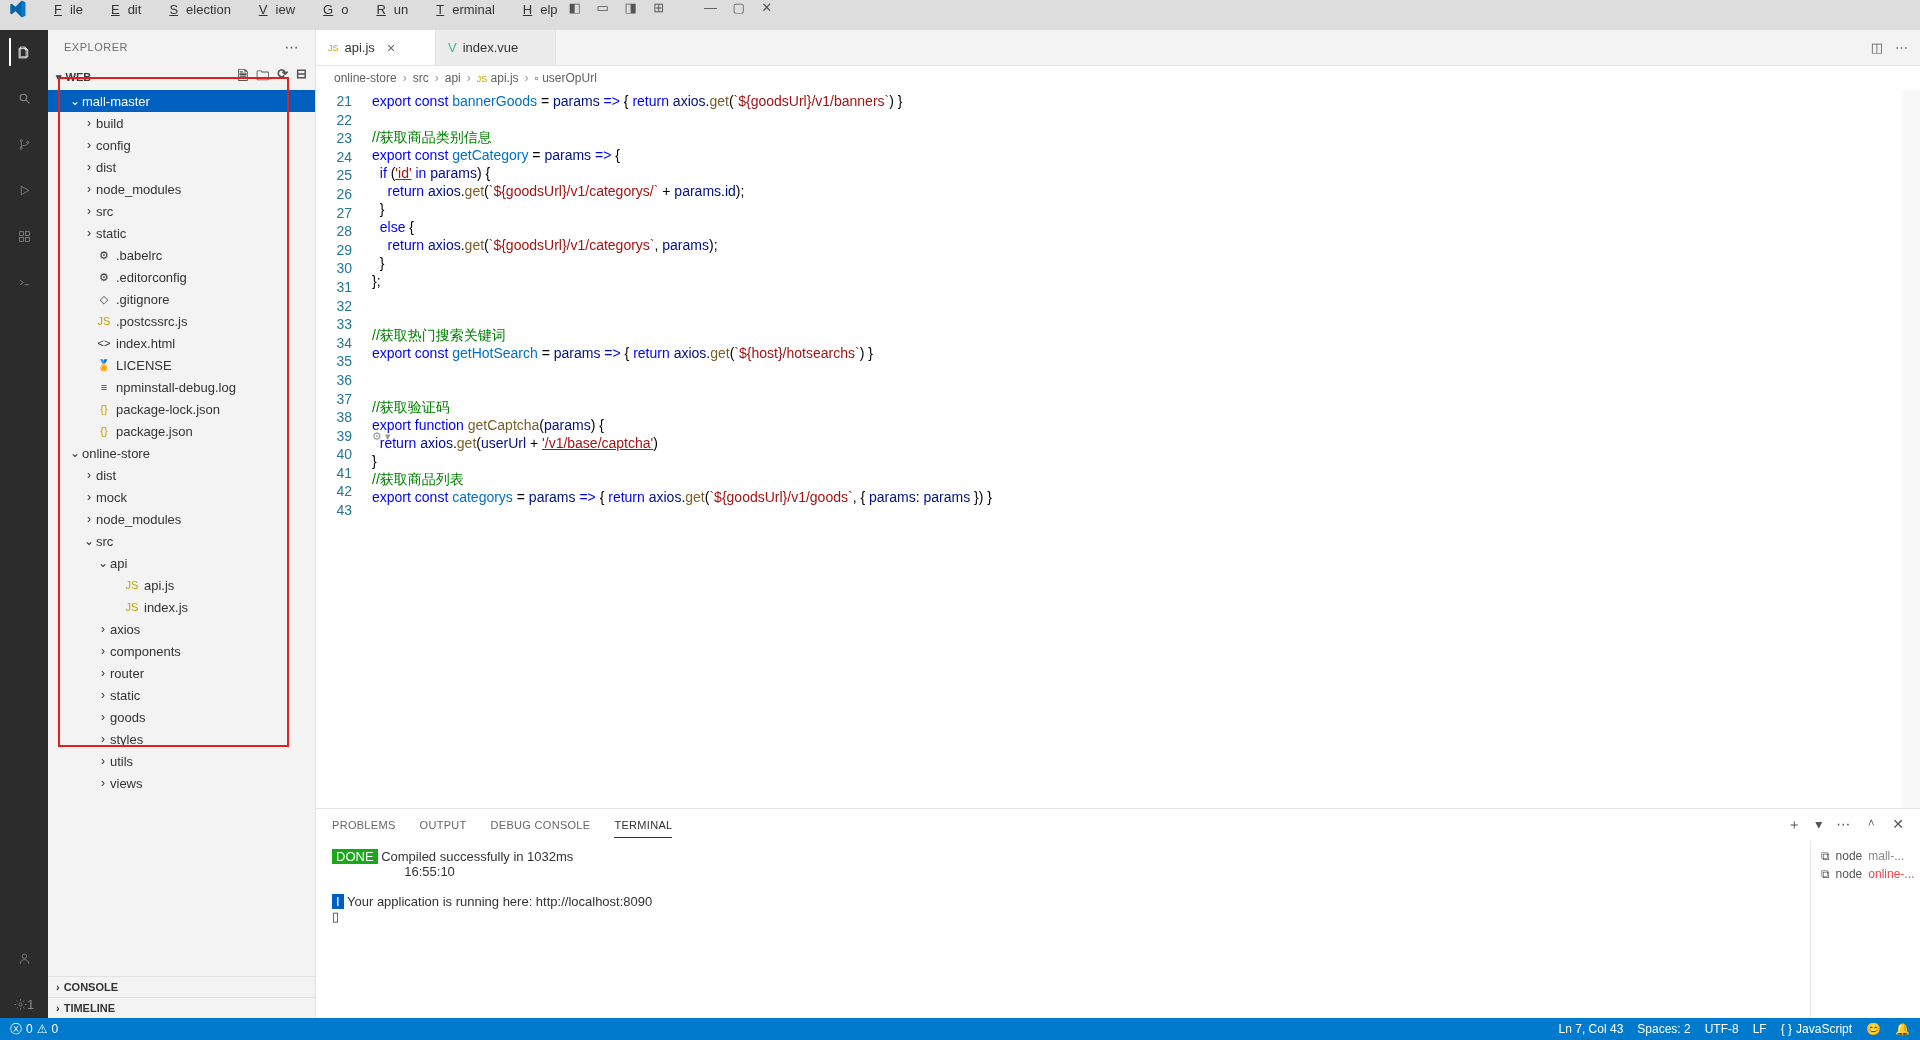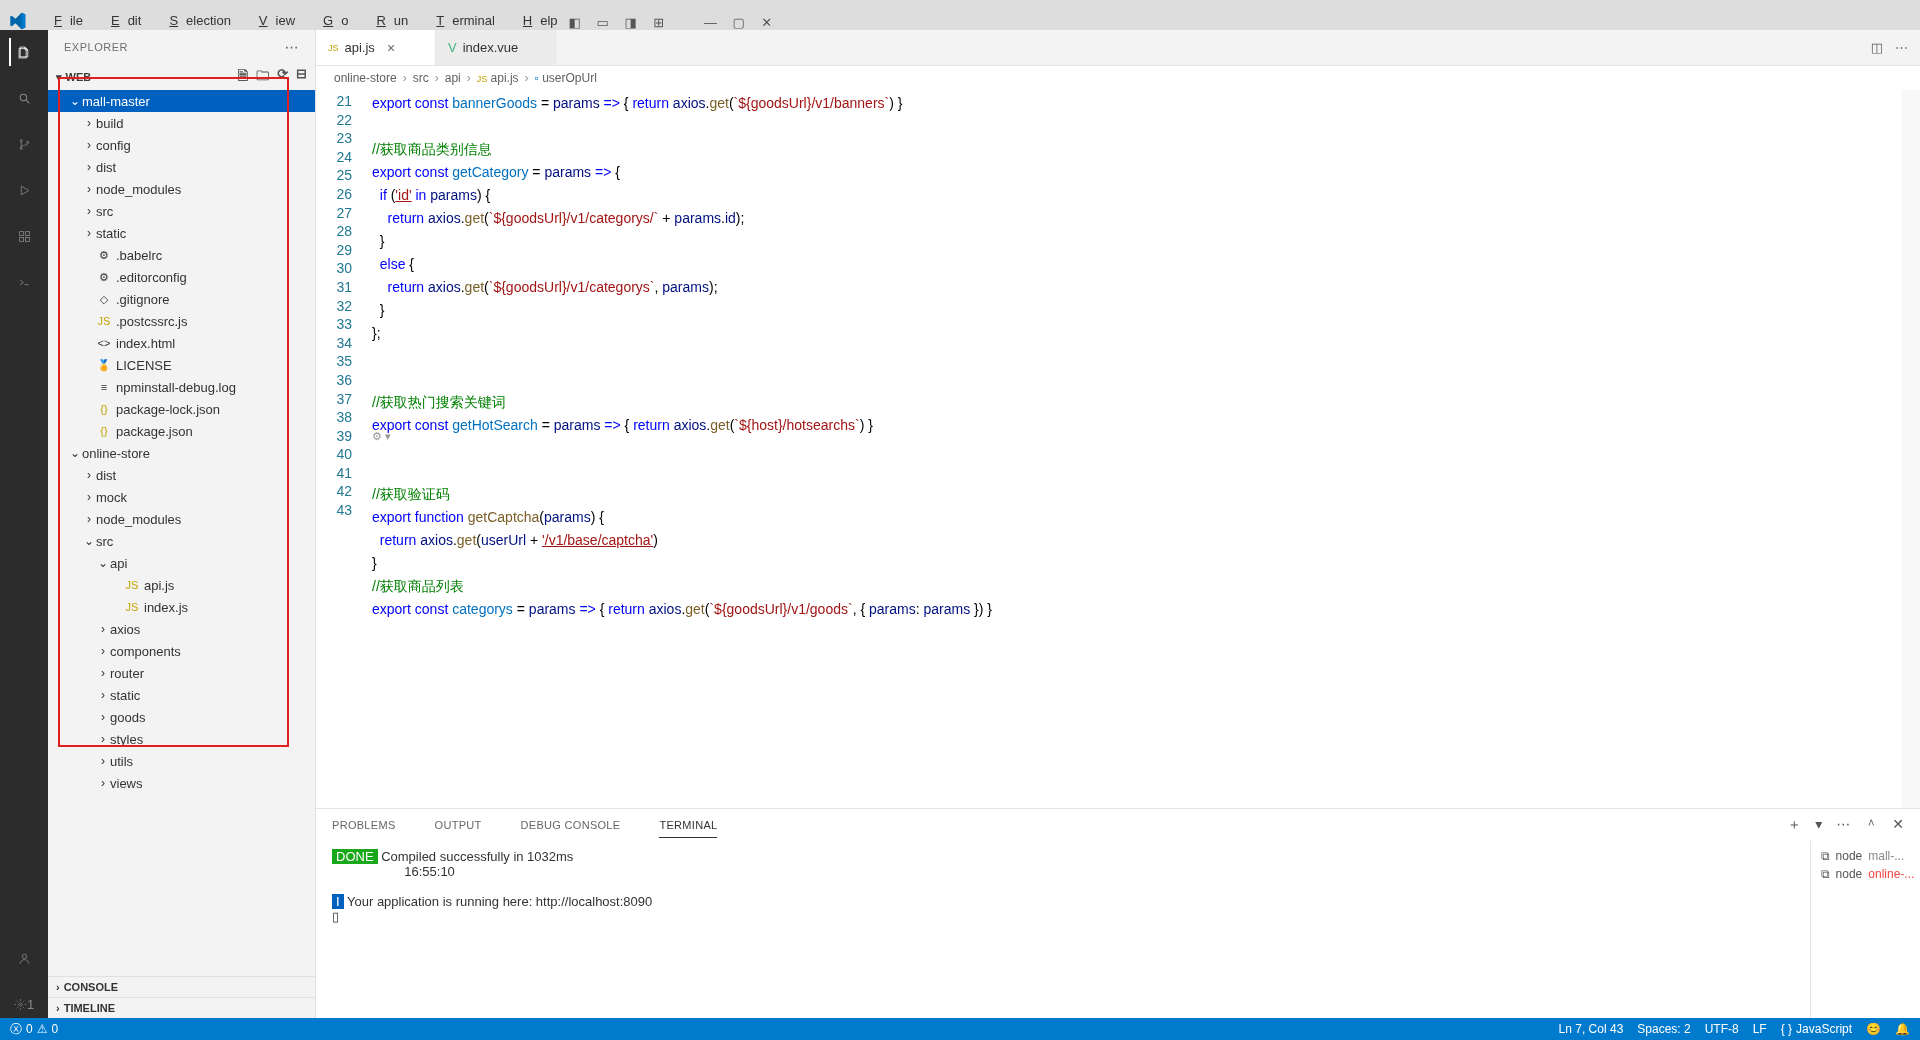--- a/index.html
+++ b/index.html
@@ -1,19 +1,19 @@
 <!DOCTYPE html>
 <html><head>
 <meta charset="utf-8">
 <style>
 * { margin:0; padding:0; box-sizing:border-box; font-family:"Segoe UI",sans-serif; }
 body { width:1920px; height:1040px; background:#fff; overflow:hidden; display:flex; flex-direction:column; font-size:13px; color:#333; }
 
 
-.titlebar { height:30px; background:#ddd; display:flex; align-items:flex-end; padding:0 8px; }
+.titlebar { height:30px; background:#ddd; display:flex; align-items:flex-start; padding:0 8px; }
 .titlebar .logo { width:18px; height:18px; margin-right:12px; }
 .titlebar .menus { display:flex; gap:4px; }
 .titlebar .menus span { padding:2px 8px; cursor:pointer; }
 .titlebar .menus span .ul { text-decoration:underline; }
 .titlebar .title { flex:1; text-align:center; color:#333; }
 .titlebar .winbtns { display:flex; gap:10px; align-items:center; }
 .titlebar .winbtns span { width:18px; text-align:center; cursor:pointer; color:#555; }
 
 
 .main { flex:1; display:flex; min-height:0; }
@@ -45,28 +45,28 @@
 .tabs { height:36px; background:#f3f3f3; display:flex; align-items:stretch; border-bottom:1px solid #e5e5e5; }
 .tab { display:flex; align-items:center; padding:0 12px; gap:6px; min-width:120px; border-right:1px solid #e5e5e5; cursor:pointer; background:#ececec; font-size:13px; }
 .tab.active { background:#fff; }
 .tab .close { margin-left:6px; font-size:14px; color:#666; }
 .tabs .spacer { flex:1; }
 .tabs .right { display:flex; align-items:center; gap:12px; padding:0 12px; color:#555; }
 .breadcrumb { height:24px; display:flex; align-items:center; padding:0 18px; gap:6px; font-size:12px; color:#616161; }
 .breadcrumb .sep { color:#999; }
 .code { flex:1; overflow:hidden; display:flex; font-family:Consolas,monospace; font-size:14px; position:relative; }
 .gutter { width:56px; text-align:right; color:#237893; padding-top:2px; line-height:18.6px; padding-right:20px; }
-.codelines { flex:1; padding-top:2px; line-height:23px; white-space:pre; color:#000; }
+.codelines { flex:1; padding-top:2px; line-height:18px; white-space:pre; color:#000; }
 .kw { color:#0000ff; } .str { color:#a31515;text-decoration:underline; } .tmpl { color:#a31515; } .fn { color:#795e26; } .prm { color:#001080; } .cm { color:#008000; } .op { color:#000; } .id { color:#001080; } .const { color:#0070c1; }
 .minimap { width:18px; background:#f8f8f8; }
 .lens { position:absolute; left:56px; top:340px; color:#999; font-size:11px; }
 
 
 .panel { height:210px; border-top:1px solid #e5e5e5; display:flex; flex-direction:column; }
-.panel-tabs { height:32px; display:flex; align-items:center; padding:0 16px; gap:39px; font-size:11px; color:#666; }
+.panel-tabs { height:32px; display:flex; align-items:center; padding:0 16px; gap:24px; font-size:11px; color:#666; }
 .panel-tabs .ptab { letter-spacing:0.3px; cursor:pointer; padding:6px 0; }
 .panel-tabs .ptab.active { color:#333; border-bottom:1px solid #333; }
 .panel-tabs .spacer { flex:1; }
 .panel-tabs .right { display:flex; gap:14px; font-size:14px; color:#555; }
 .panel-body { flex:1; display:flex; font-family:Consolas,monospace; font-size:13px; }
 .term-main { flex:1; padding:8px 16px; white-space:pre; color:#333; }
 .done { background:#19a819; color:#fff; padding:0 4px; }
 .ibadge { background:#0060c0; color:#fff; padding:0 4px; }
 .term-side { width:110px; border-left:1px solid #e5e5e5; padding:6px; font-size:12px; color:#555; }
 .term-side .trow { display:flex; align-items:center; gap:6px; padding:2px 4px; cursor:pointer; }

